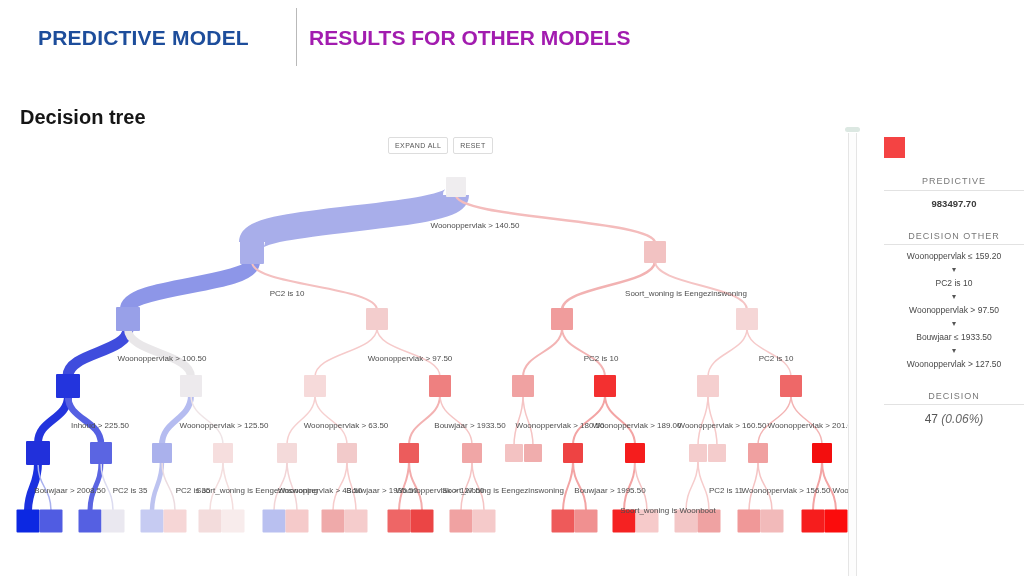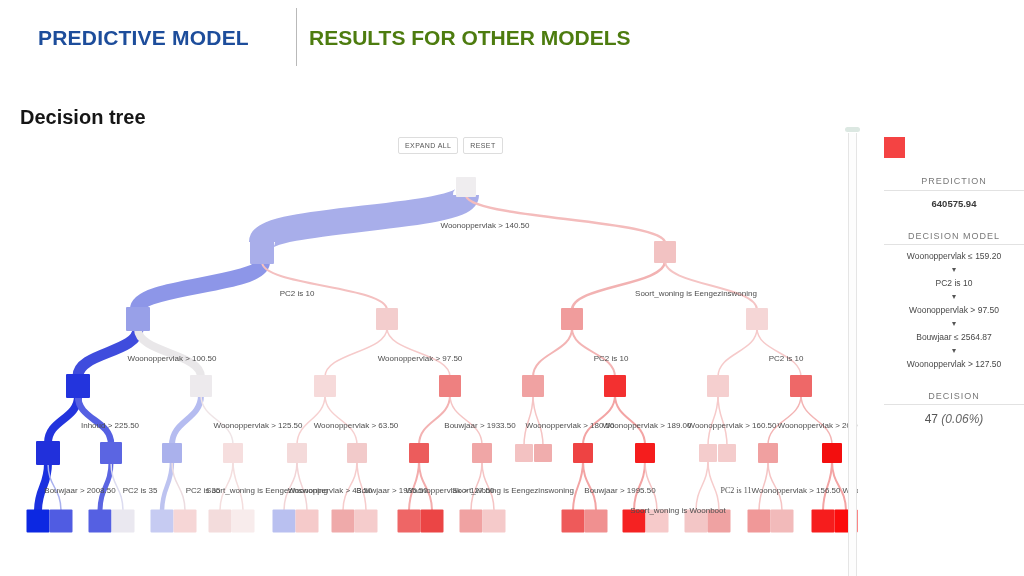--- a/index.html
+++ b/index.html
@@ -5,26 +5,26 @@
   * { margin:0; padding:0; box-sizing:border-box; }
   html,body { width:1024px; height:576px; background:#fff; overflow:hidden;
               font-family:"Liberation Sans", sans-serif; }
   .slide { position:relative; width:1024px; height:576px; background:#fff; }
 
   
   .hdr { position:absolute; top:0; left:0; width:1024px; height:72px; background:#fff; }
   .brand { position:absolute; left:38px; top:26px; font-size:21px; font-weight:bold;
            color:var(--brand,#1d4d9b); letter-spacing:.2px; }
   .hdr-divider { position:absolute; left:296px; top:8px; width:1px; height:58px; background:#b9b9b9; }
-  .hdr-title { position:absolute; left:309px; top:26px; font-size:21px; font-weight:bold; color:#4d7c0f; }
+  .hdr-title { position:absolute; left:309px; top:26px; font-size:21px; font-weight:bold; color:#a21caf; }
 
   .section-title { position:absolute; left:20px; top:106px; font-size:20px; font-weight:bold; color:#161616; }
 
   
-  .tree-area { position:absolute; left:10px; top:0; width:848px; height:576px; overflow:hidden; }
+  .tree-area { position:absolute; left:0; top:0; width:848px; height:576px; overflow:hidden; }
   .toolbar { position:absolute; left:388px; top:137px; display:flex; gap:5px; }
   .toolbar button { font-family:"Liberation Sans",sans-serif; font-size:7px; letter-spacing:.4px;
                     color:#555; background:#fff; border:1px solid #ddd; border-radius:2px;
                     padding:4px 6px; cursor:pointer; }
   #tree-svg { position:absolute; left:0; top:0; }
   .tlabel { position:absolute; transform:translateX(-50%); white-space:nowrap;
             font-size:8px; color:#4d4d4d; }
 
   
   .scrollbar { position:absolute; left:848px; top:133px; width:9px; height:443px;
@@ -178,67 +178,67 @@
       </svg>
     <div id="tree-labels">
         <div class="tlabel" style="left: 475px; top: 221px;">Woonoppervlak &gt; 140.50</div>
         <div class="tlabel" style="left: 287px; top: 289px;">PC2 is 10</div>
         <div class="tlabel" style="left: 686px; top: 289px;">Soort_woning is Eengezinswoning</div>
         <div class="tlabel" style="left: 162px; top: 354px; text-align: center;">Woonoppervlak &gt; 100.50</div>
         <div class="tlabel" style="left: 410px; top: 354px;">Woonoppervlak &gt; 97.50</div>
         <div class="tlabel" style="left: 601px; top: 354px;">PC2 is 10</div>
         <div class="tlabel" style="left: 776px; top: 354px;">PC2 is 10</div>
         <div class="tlabel" style="left: 100px; top: 421px;">Inhoud &gt; 225.50</div>
-        <div class="tlabel" style="left: 224px; top: 421px; margin-left: 24px;">Woonoppervlak &gt; 125.50</div>
+        <div class="tlabel" style="left: 224px; top: 421px;">Woonoppervlak &gt; 125.50</div>
         <div class="tlabel" style="left: 346px; top: 421px;">Woonoppervlak &gt; 63.50</div>
         <div class="tlabel" style="left: 470px; top: 421px;">Bouwjaar &gt; 1933.50</div>
         <div class="tlabel" style="left: 560px; top: 421px;">Woonoppervlak &gt; 180.50</div>
         <div class="tlabel" style="left: 637px; top: 421px;">Woonoppervlak &gt; 189.00</div>
         <div class="tlabel" style="left: 722px; top: 421px;">Woonoppervlak &gt; 160.50</div>
         <div class="tlabel" style="left: 812px; top: 421px;">Woonoppervlak &gt; 201.00</div>
         <div class="tlabel" style="left: 70px; top: 486px;">Bouwjaar &gt; 2008.50</div>
         <div class="tlabel" style="left: 130px; top: 486px;">PC2 is 35</div>
         <div class="tlabel" style="left: 193px; top: 486px;">PC2 is 35</div>
         <div class="tlabel" style="left: 257px; top: 486px;">Soort_woning is Eengezinswoning</div>
         <div class="tlabel" style="left: 320px; top: 486px;">Woonoppervlak &gt; 43.50</div>
         <div class="tlabel" style="left: 382px; top: 486px;">Bouwjaar &gt; 1935.50</div>
         <div class="tlabel" style="left: 440px; top: 486px;">Woonoppervlak &gt; 127.50</div>
         <div class="tlabel" style="left: 503px; top: 486px;">Soort_woning is Eengezinswoning</div>
         <div class="tlabel" style="left: 610px; top: 486px;">Bouwjaar &gt; 1995.50</div>
         <div class="tlabel" style="left: 668px; top: 486px; margin-top: 20px;">Soort_woning is Woonboot</div>
-        <div class="tlabel" style="left: 726px; top: 486px; font-family: Liberation Serif, serif;">PC2 is 11</div>
+        <div class="tlabel" style="left: 726px; top: 486px;">PC2 is 11</div>
         <div class="tlabel" style="left: 786px; top: 486px;">Woonoppervlak &gt; 156.50</div>
         <div class="tlabel" style="left: 877px; top: 486px;">Woonoppervlak &gt; 150.50</div>
       </div>
     <div class="toolbar">
       <button>EXPAND ALL</button>
       <button>RESET</button>
     </div>
   </div>
 
   <div class="scroll-thumb"></div>
   <div class="scrollbar"></div>
 
   <aside class="panel">
     <div class="swatch" style="background: rgb(244, 67, 67);"></div>
 
-    <div class="sect-heading" style="top:56px">PREDICTION</div>
+    <div class="sect-heading" style="top:56px">PREDICTIVE</div>
     <div class="sect-line" style="top:70px"></div>
-    <div class="pred-value" style="top:78px">640575.94</div>
-
-    <div class="sect-heading" style="top:111px">DECISION MODEL</div>
+    <div class="pred-value" style="top:78px">983497.70</div>
+
+    <div class="sect-heading" style="top:111px">DECISION OTHER</div>
     <div class="sect-line" style="top:124px"></div>
     <div id="rules">
         <div class="rule">Woonoppervlak ≤ 159.20</div>
         <div class="rule-arrow">▾</div>
         <div class="rule">PC2 is 10</div>
         <div class="rule-arrow">▾</div>
         <div class="rule">Woonoppervlak &gt; 97.50</div>
         <div class="rule-arrow">▾</div>
-        <div class="rule">Bouwjaar ≤ 2564.87</div>
+        <div class="rule">Bouwjaar ≤ 1933.50</div>
         <div class="rule-arrow">▾</div>
         <div class="rule">Woonoppervlak &gt; 127.50</div>
       </div>
 
     <div class="sect-heading" style="top:271px">DECISION</div>
     <div class="sect-line" style="top:284px"></div>
     <div class="samples-value" style="top:292px">
       <span>47</span>
       <i>(0.06%)</i>
     </div>

